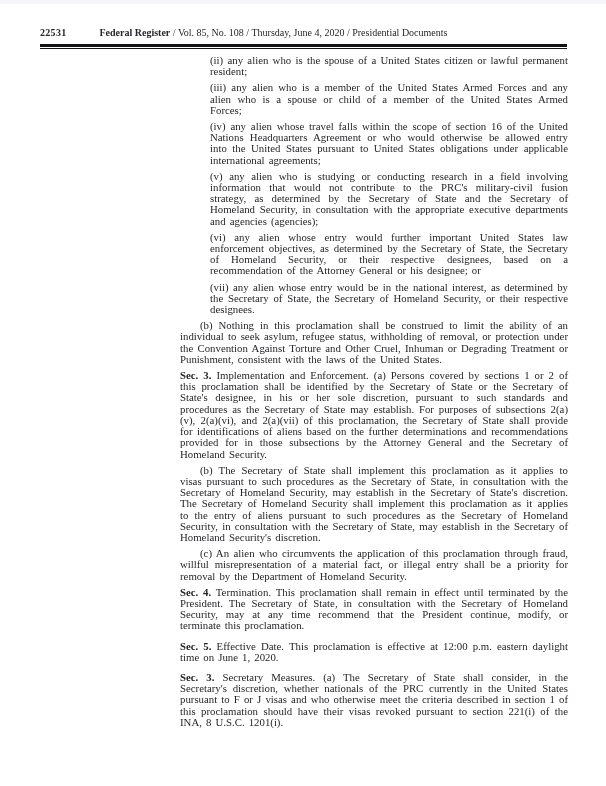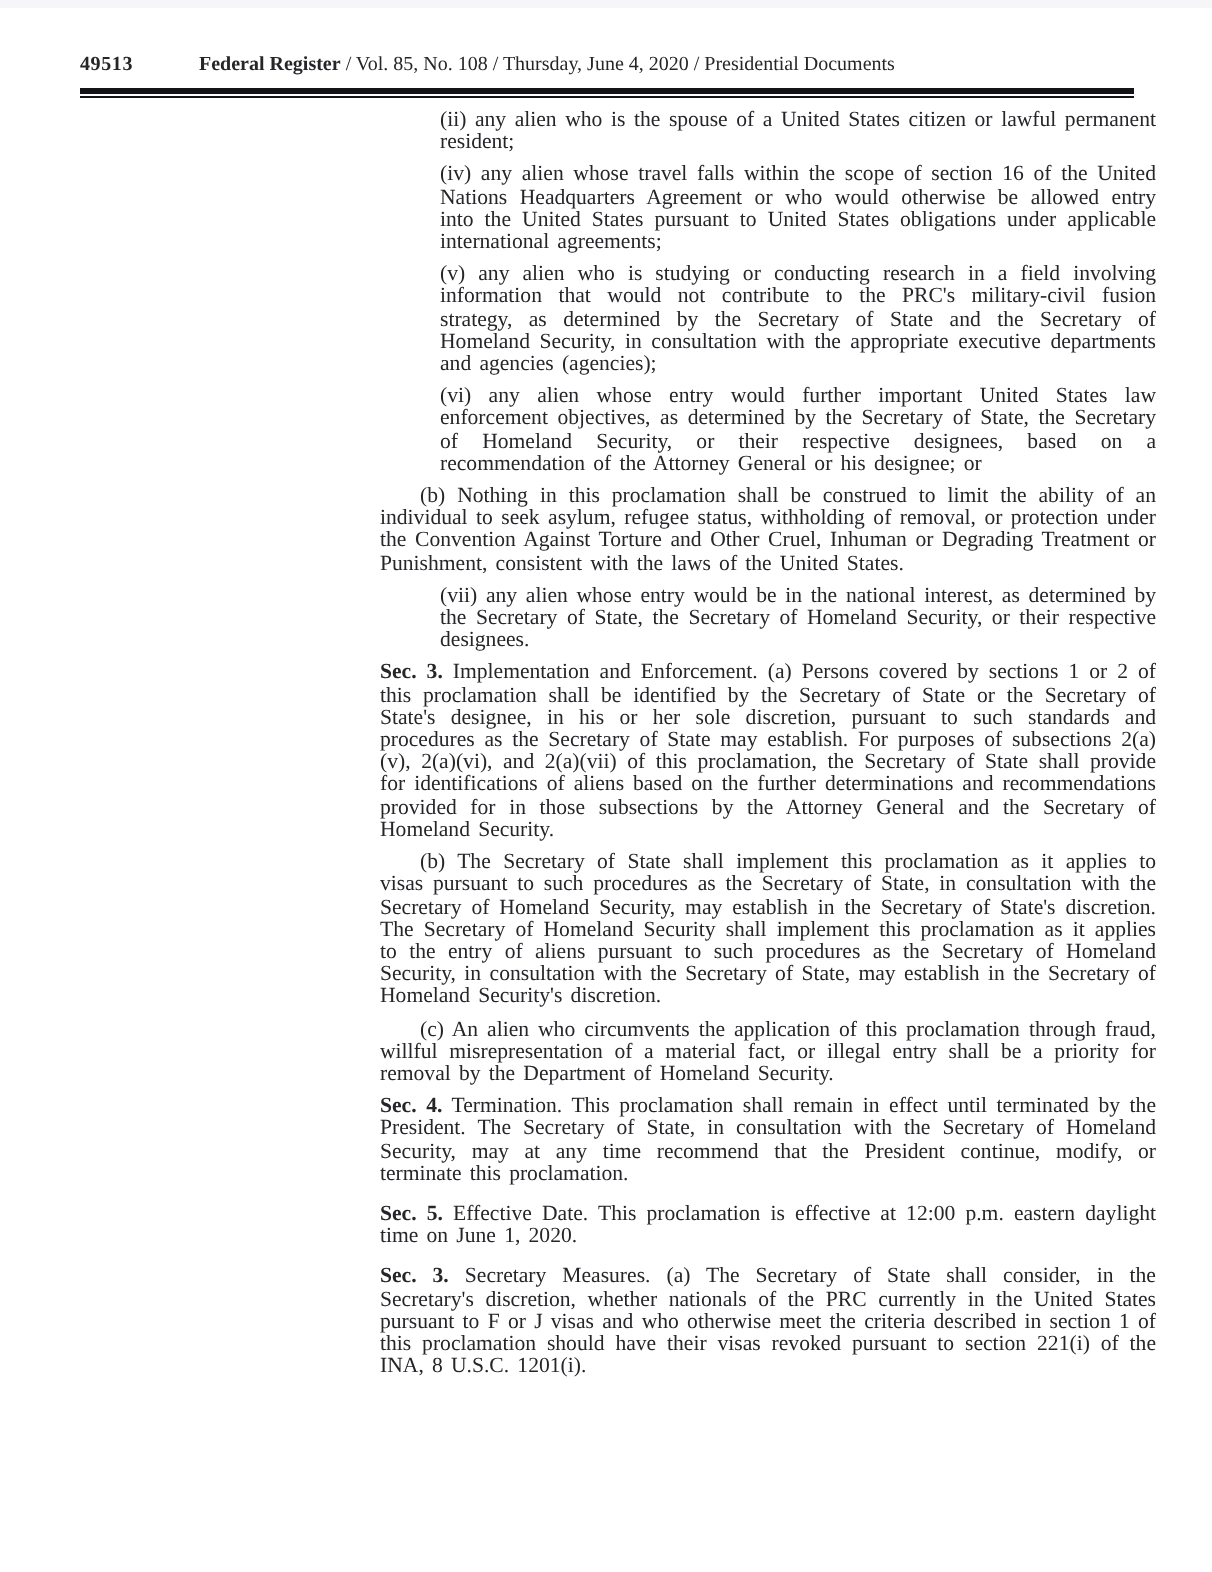--- a/index.html
+++ b/index.html
@@ -22,57 +22,58 @@
   .pageno{font-weight:bold;letter-spacing:.3px;}
   .citation{margin-left:33px;}
   .citation .journal{font-weight:bold;}
   .citation .issue{font-weight:normal;}
   .double-rule{
     position:absolute;top:44px;left:40px;width:527px;
   }
   .double-rule .thick{height:2.5px;background:#141418;}
   .double-rule .thin{height:1px;background:#141418;margin-top:1.8px;}
   .body-col{
-    position:absolute;top:55px;left:190px;width:388px;
+    position:absolute;top:55px;left:180px;width:388px;
     font-size:10.8px;line-height:11.2px;
     text-align:justify;
     word-spacing:1.4px;
   }
   .para{margin:5px 0 0 0;}
   .para:first-child{margin-top:0;}
   .romanette{margin-left:30px;}
   .lettered{text-indent:20px;}
   .sp-lg{margin-top:9px;}
   .sec-label{font-weight:bold;margin-top:28px;}
   .sec-title{}
 </style>
 </head>
 <body>
 
 <div class="page">
 
   <div class="scan-edge-top"></div>
 
   <header class="fr-header">
-    <span class="pageno">49513</span><span class="citation"><span class="journal">Federal Register</span> <span class="issue">/ Vol. 85, No. 108 / Thursday, June 4, 2020 / Presidential Documents</span></span>
+    <span class="pageno">22531</span><span class="citation"><span class="journal">Federal Register</span> <span class="issue">/ Vol. 85, No. 108 / Thursday, June 4, 2020 / Presidential Documents</span></span>
   </header>
 
   <div class="double-rule">
     <div class="thick"></div>
     <div class="thin"></div>
   </div>
 
   <main class="body-col">
     <p class="para romanette">(ii) any alien who is the spouse of a United States citizen or lawful permanent resident;</p>
+    <p class="para romanette">(iii) any alien who is a member of the United States Armed Forces and any alien who is a spouse or child of a member of the United States Armed Forces;</p>
     <p class="para romanette">(iv) any alien whose travel falls within the scope of section 16 of the United Nations Headquarters Agreement or who would otherwise be allowed entry into the United States pursuant to United States obligations under applicable international agreements;</p>
     <p class="para romanette">(v) any alien who is studying or conducting research in a field involving information that would not contribute to the PRC's military-civil fusion strategy, as determined by the Secretary of State and the Secretary of Homeland Security, in consultation with the appropriate executive departments and agencies (agencies);</p>
     <p class="para romanette">(vi) any alien whose entry would further important United States law enforcement objectives, as determined by the Secretary of State, the Secretary of Homeland Security, or their respective designees, based on a recommendation of the Attorney General or his designee; or</p>
+    <p class="para romanette">(vii) any alien whose entry would be in the national interest, as determined by the Secretary of State, the Secretary of Homeland Security, or their respective designees.</p>
+
     <p class="para lettered">(b) Nothing in this proclamation shall be construed to limit the ability of an individual to seek asylum, refugee status, withholding of removal, or protection under the Convention Against Torture and Other Cruel, Inhuman or Degrading Treatment or Punishment, consistent with the laws of the United States.</p>
-
-    <p class="para romanette">(vii) any alien whose entry would be in the national interest, as determined by the Secretary of State, the Secretary of Homeland Security, or their respective designees.</p>
 
     <p class="para section">
       <span class="sec-label">Sec. 3.</span>
       <span class="sec-title">Implementation and Enforcement.</span>
       <span class="sec-text">(a) Persons covered by sections 1 or 2 of this proclamation shall be identified by the Secretary of State or the Secretary of State's designee, in his or her sole discretion, pursuant to such standards and procedures as the Secretary of State may establish. For purposes of subsections 2(a)(v), 2(a)(vi), and 2(a)(vii) of this proclamation, the Secretary of State shall provide for identifications of aliens based on the further determinations and recommendations provided for in those subsections by the Attorney General and the Secretary of Homeland Security.</span>
     </p>
 
     <p class="para lettered">(b) The Secretary of State shall implement this proclamation as it applies to visas pursuant to such procedures as the Secretary of State, in consultation with the Secretary of Homeland Security, may establish in the Secretary of State's discretion. The Secretary of Homeland Security shall implement this proclamation as it applies to the entry of aliens pursuant to such procedures as the Secretary of Homeland Security, in consultation with the Secretary of State, may establish in the Secretary of Homeland Security's discretion.</p>
     <p class="para lettered">(c) An alien who circumvents the application of this proclamation through fraud, willful misrepresentation of a material fact, or illegal entry shall be a priority for removal by the Department of Homeland Security.</p>
 

